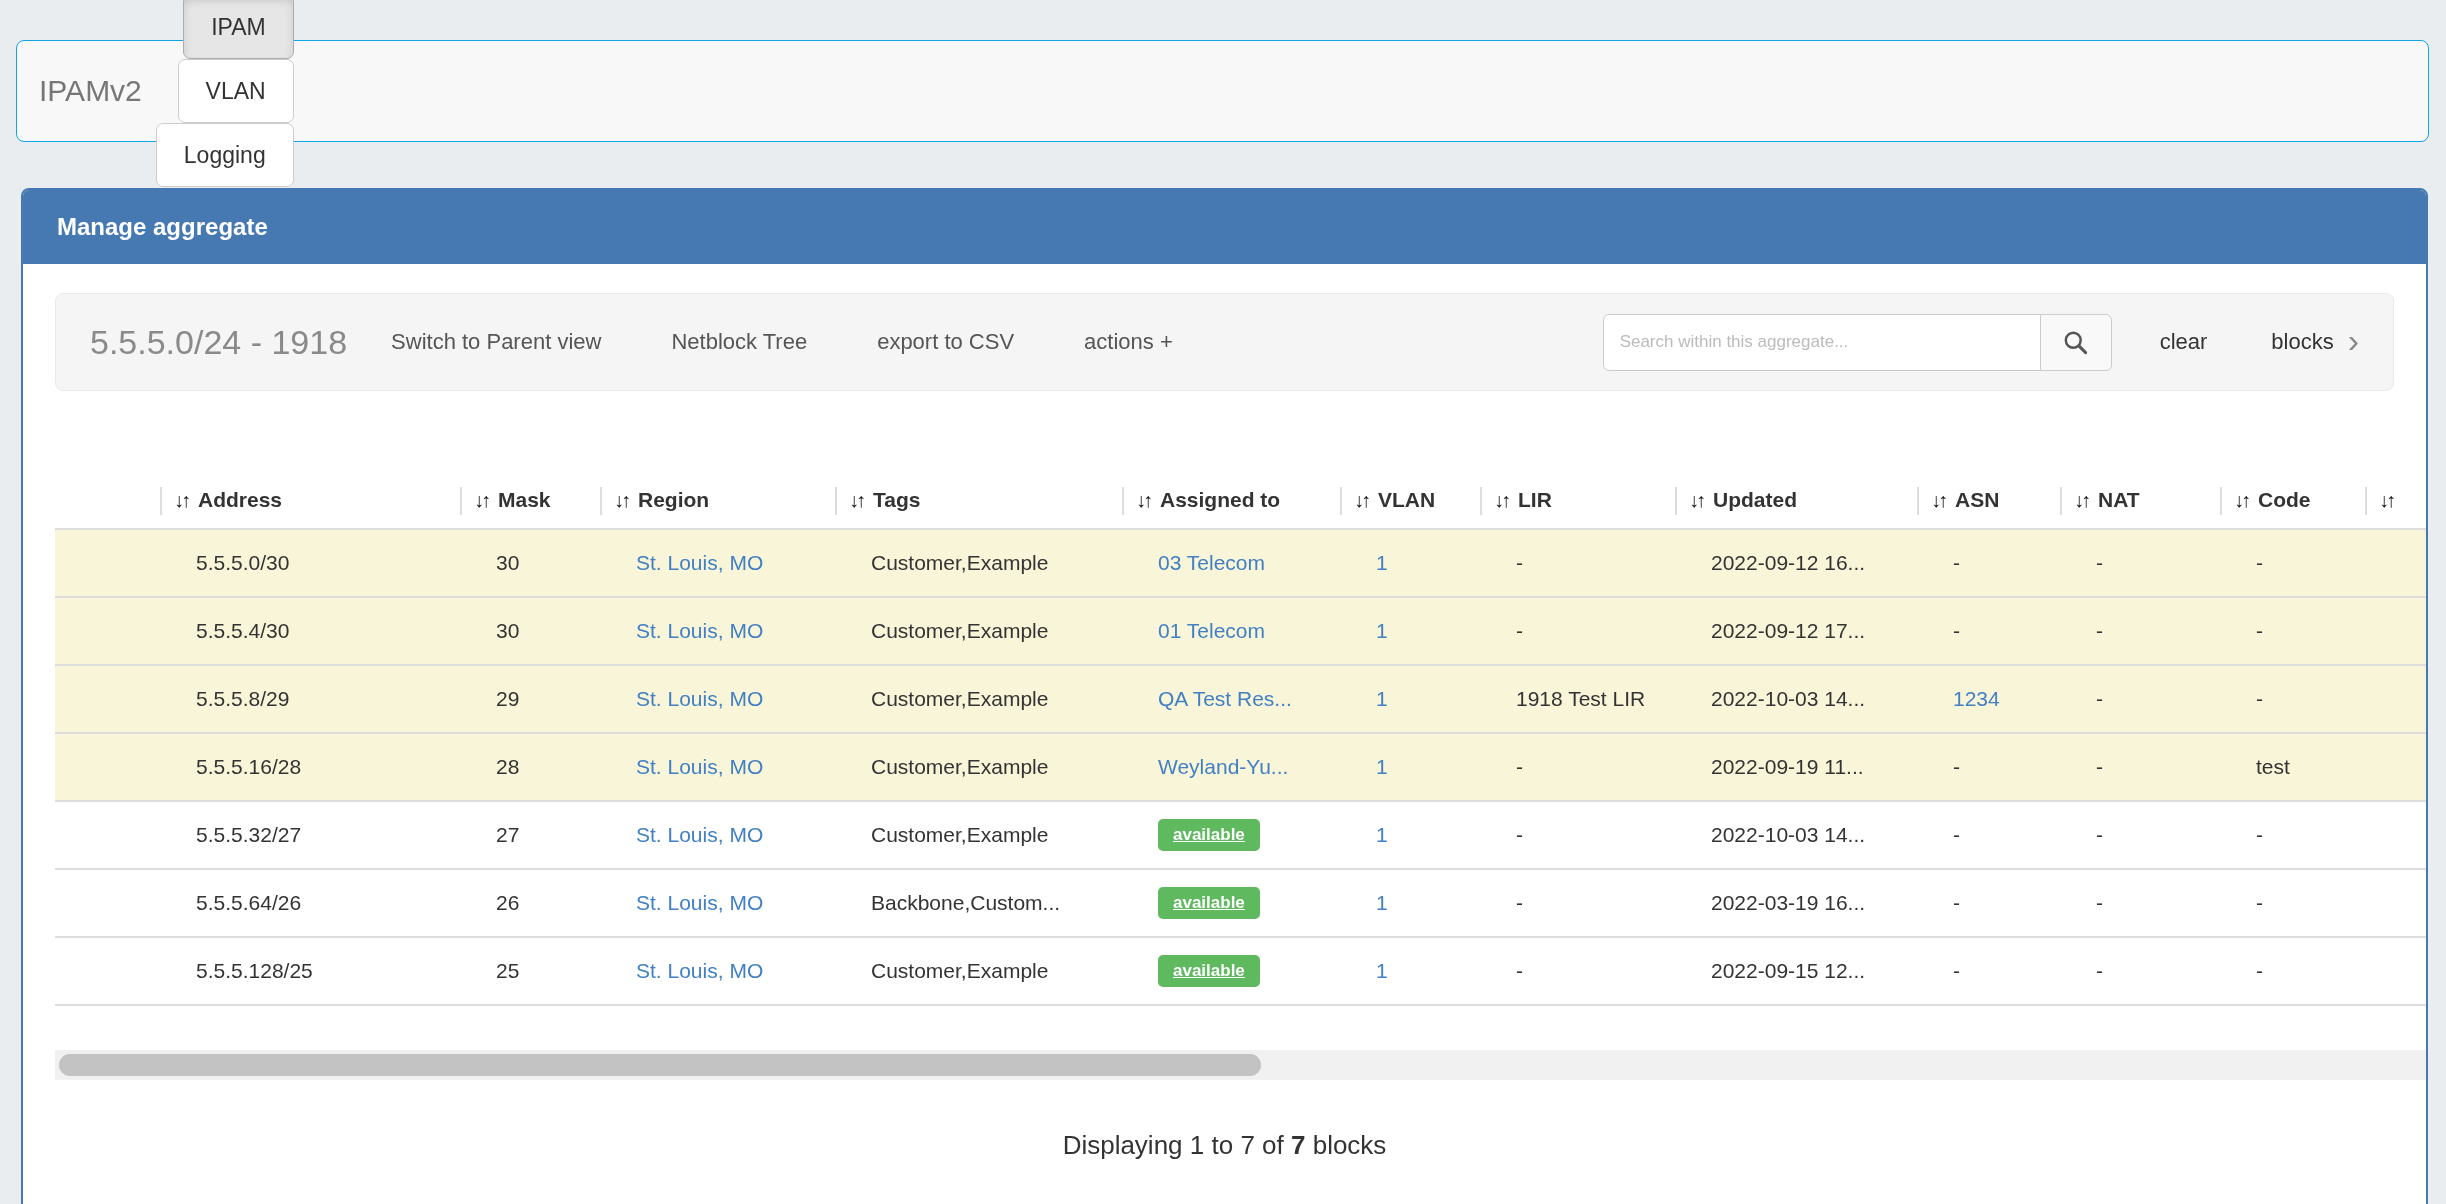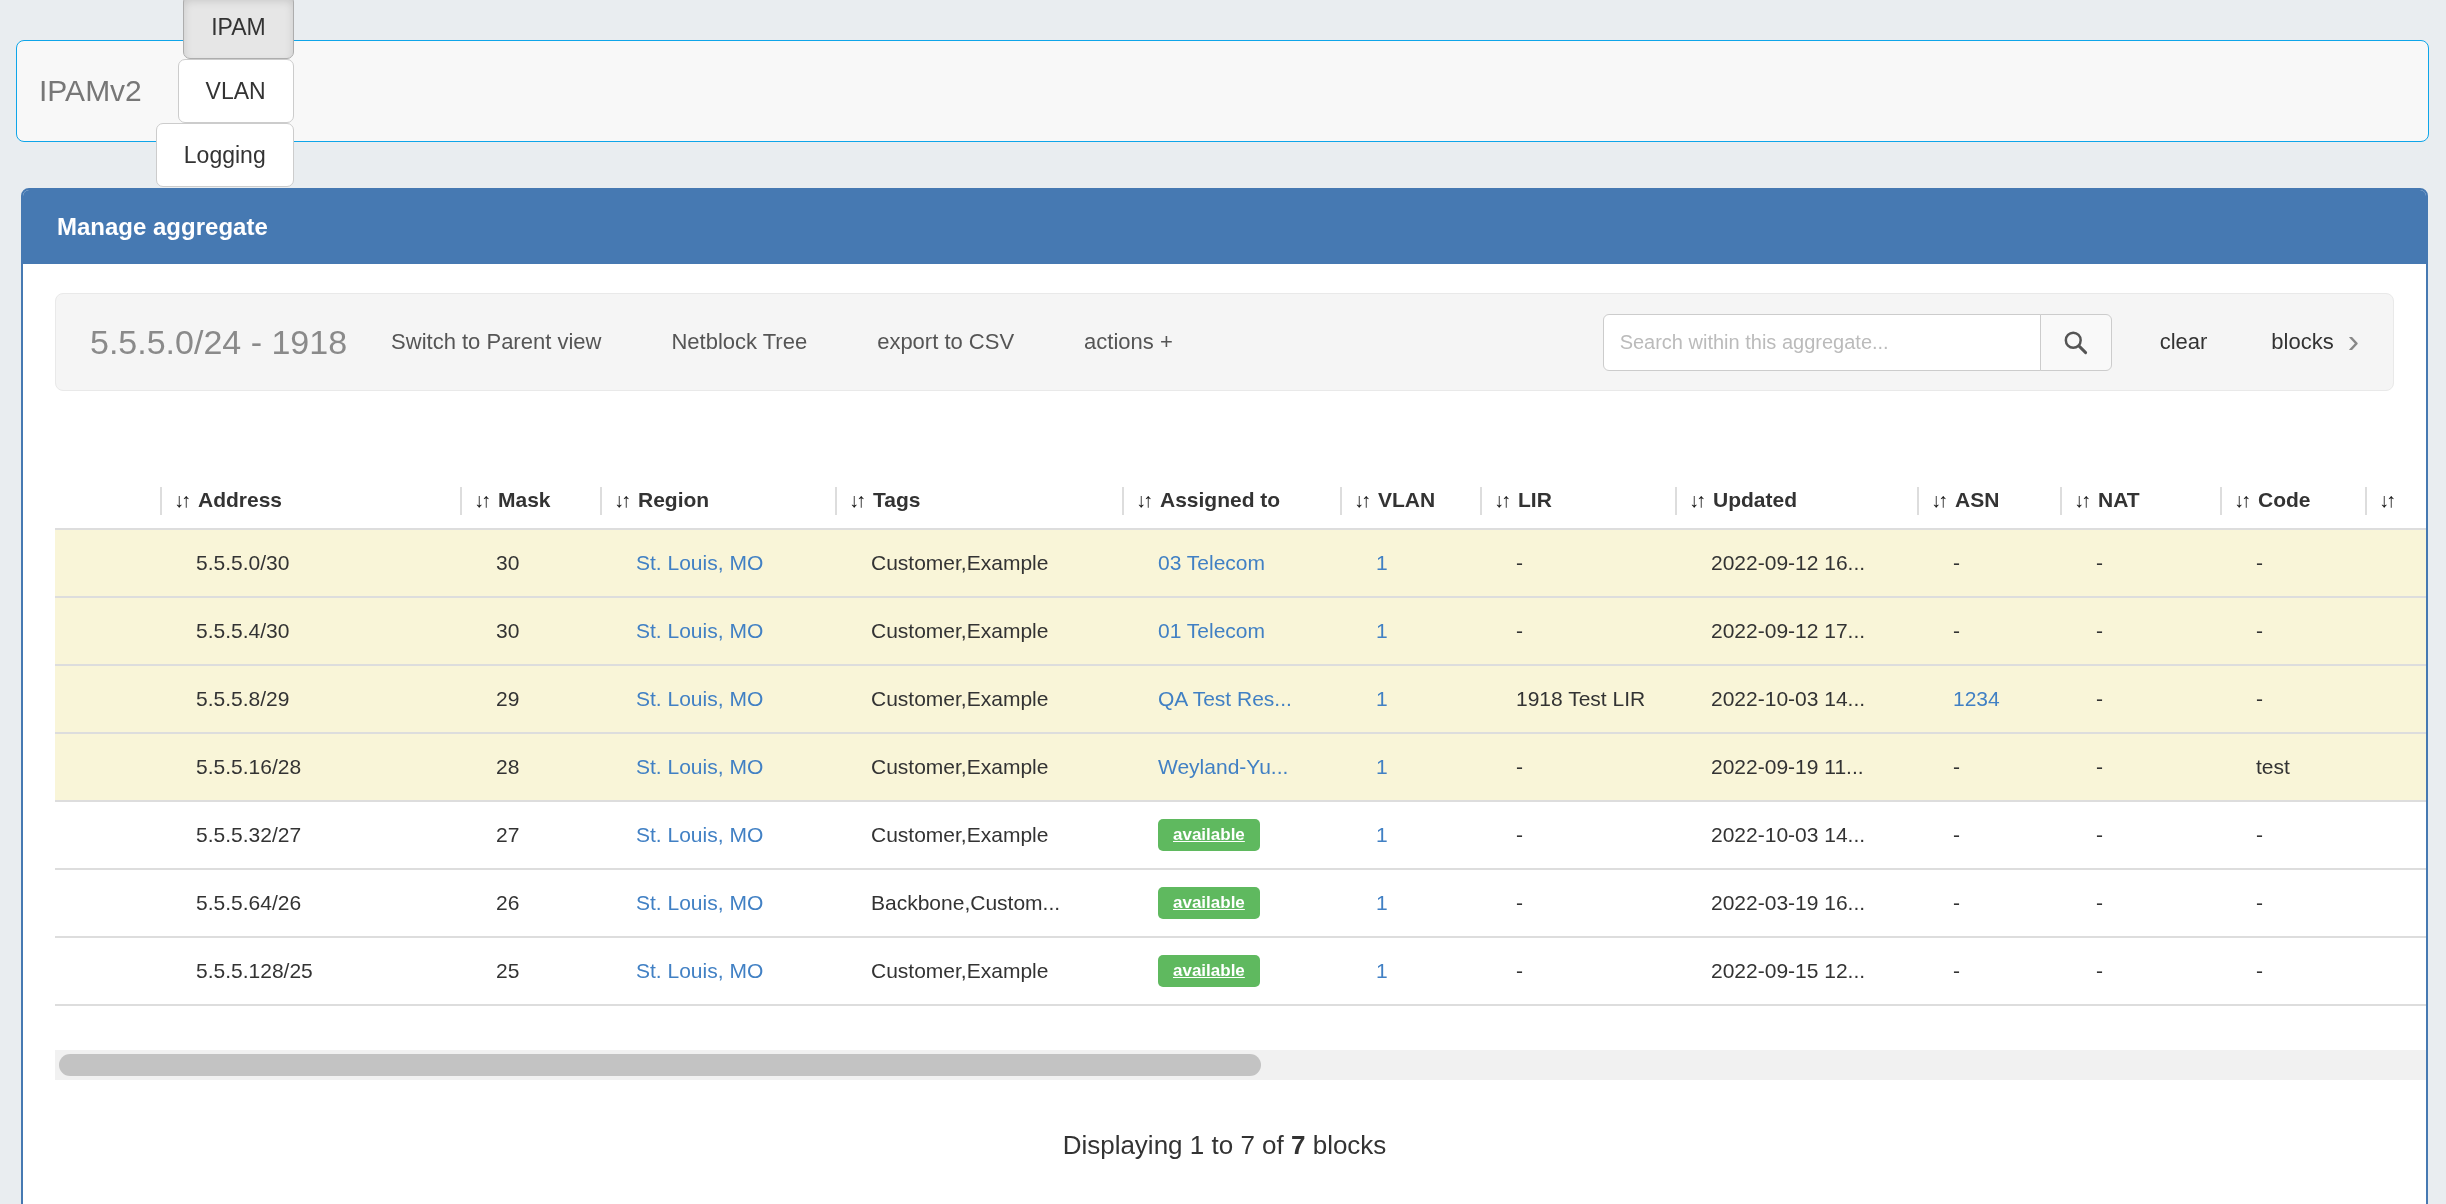--- a/index.html
+++ b/index.html
@@ -54,21 +54,21 @@
   .well {
     width: 2339px; height: 98px;
     background: #f5f5f5; border: 1px solid #e9e9e9; border-radius: 8px;
     display: flex; align-items: center; padding: 12px 34px;
   }
   .agg-title { font-size: 34px; color: #8a8a8a; margin-right: 44px; white-space: nowrap; }
   .tool-link { font-size: 22px; color: #555; margin-right: 70px; white-space: nowrap; cursor: pointer; }
   .well-spacer { flex: 1; }
   .search-group { display: flex; align-items: center; }
   .search-input {
-    width: 438px; height: 57px; font-family: inherit; font-size: 20px; color: #333;
+    width: 438px; height: 57px; font-family: inherit; font-size: 17px; color: #333;
     background: #fff; border: 1px solid #ccc; border-radius: 6px 0 0 6px;
     padding: 0 16px; outline: none;
   }
   .search-input::placeholder { color: #bbb; }
   .search-btn {
     width: 72px; height: 57px; margin-left: -1px;
     background: #f9f9f9; border: 1px solid #ccc; border-radius: 0 6px 6px 0;
     display: flex; align-items: center; justify-content: center; cursor: pointer;
   }
   .clear-link { font-size: 22px; color: #333; margin-left: 48px; cursor: pointer; }

